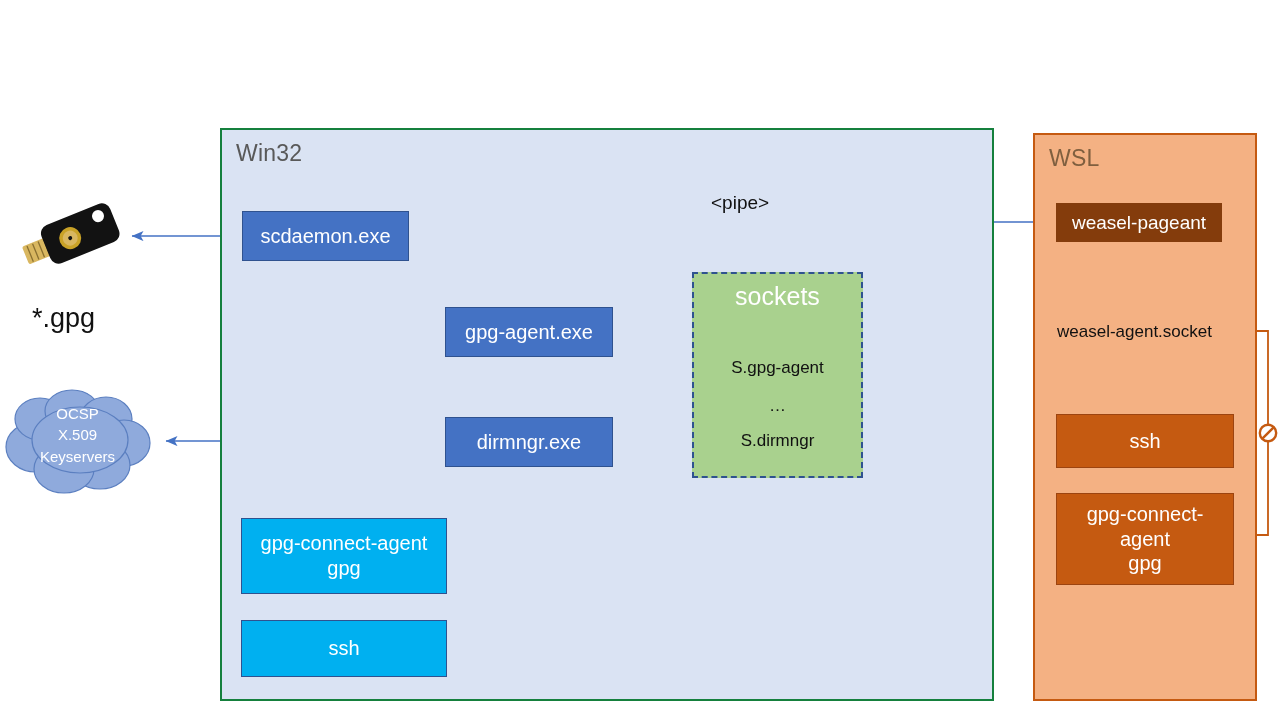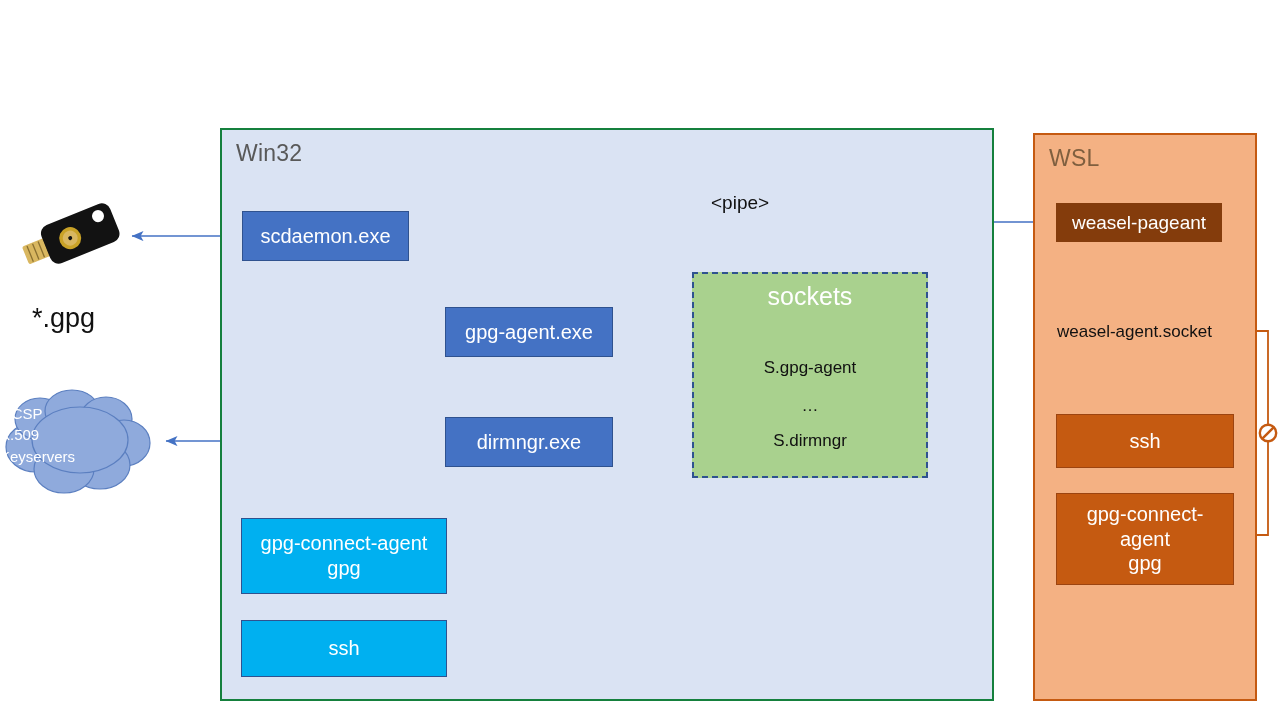--- a/index.html
+++ b/index.html
@@ -95,21 +95,21 @@
   #box-ssh-win      { left: 241px; top: 620px; width: 206px; height: 57px; }
 
   #box-weasel-pageant { left: 1056px; top: 203px; width: 166px; height: 39px; font-size: 19px; }
   #box-ssh-wsl        { left: 1056px; top: 414px; width: 178px; height: 54px; }
   #box-gca-wsl        { left: 1056px; top: 493px; width: 178px; height: 92px; }
 
   
   #sockets-group {
     position: absolute;
     left: 692px; top: 272px;
-    width: 236px; height: 206px;
+    width: 171px; height: 206px;
     box-sizing: border-box;
     background: #A9D18E;
     border: 2px dashed #2F528F;
     z-index: 2;
   }
   #sockets-title {
     position: absolute;
     left: 0; right: 0; top: 8px;
     text-align: center;
     color: #ffffff;
@@ -150,21 +150,21 @@
   #cloud {
     position: absolute;
     left: 0px; top: 385px;
     width: 160px; height: 110px;
     z-index: 4;
   }
   #cloud-text {
     position: absolute;
     left: 0; top: 403px;
     width: 155px;
-    text-align: left;
+    text-align: center;
     color: #ffffff;
     font-size: 15px;
     line-height: 1.42;
     z-index: 5;
   }
   #cloud-text div { white-space: nowrap; }
 
   
   #blocked-badge {
     position: absolute;

